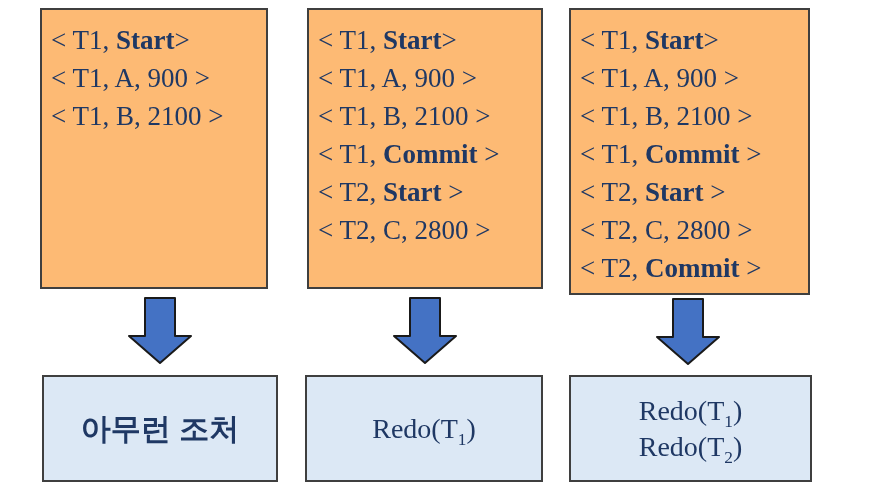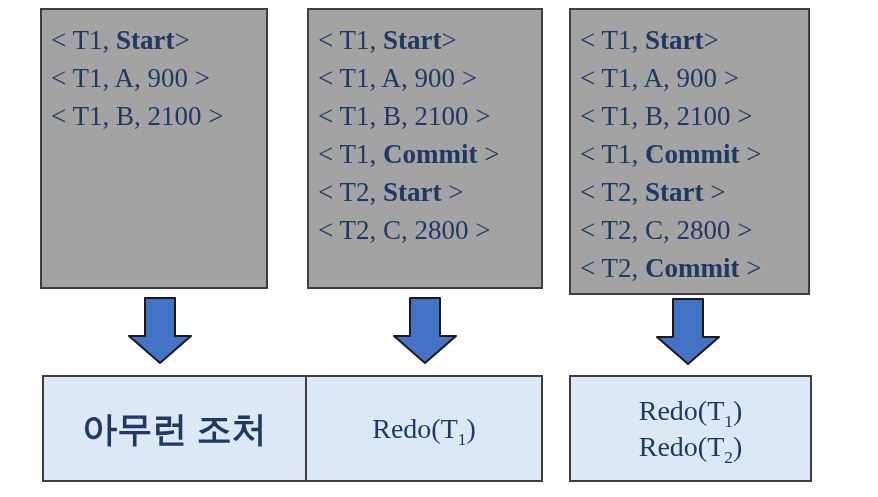--- a/index.html
+++ b/index.html
@@ -6,21 +6,21 @@
   .canvas {
     position: relative;
     width: 878px;
     height: 497px;
     background: #ffffff;
     overflow: hidden;
   }
   .log-box {
     position: absolute;
     top: 8px;
-    background: #a3a3a3;
+    background: #fdba74;
     border: 2px solid #3f3f3f;
     box-sizing: border-box;
     padding: 11px 16px 0 9px;
     font-family: "Liberation Serif", serif;
     font-size: 27px;
     line-height: 38px;
     color: #1f3864;
     white-space: nowrap;
   }
   #log-box-1 { left: 40px;  width: 228px; height: 281px; }
@@ -39,24 +39,24 @@
     border: 2px solid #3f3f3f;
     box-sizing: border-box;
     display: flex;
     flex-direction: column;
     justify-content: center;
     align-items: center;
     text-align: center;
     color: #1f3864;
   }
   #result-box-1 {
-    left: 42px; width: 265px;
+    left: 42px; width: 236px;
     font-family: "Liberation Sans", sans-serif;
     font-weight: bold;
-    font-size: 35px;
+    font-size: 30px;
     line-height: 38px;
   }
   #result-box-2 { left: 305px; width: 238px; font-family: "Liberation Serif", serif; font-size: 28px; line-height: 36px; }
   #result-box-3 { left: 569px; width: 243px; font-family: "Liberation Serif", serif; font-size: 28px; line-height: 36px; }
   .redo-line sub { font-size: 0.62em; line-height: 0; }
 </style>
 </head>
 <body>
 
 <div class="canvas">

